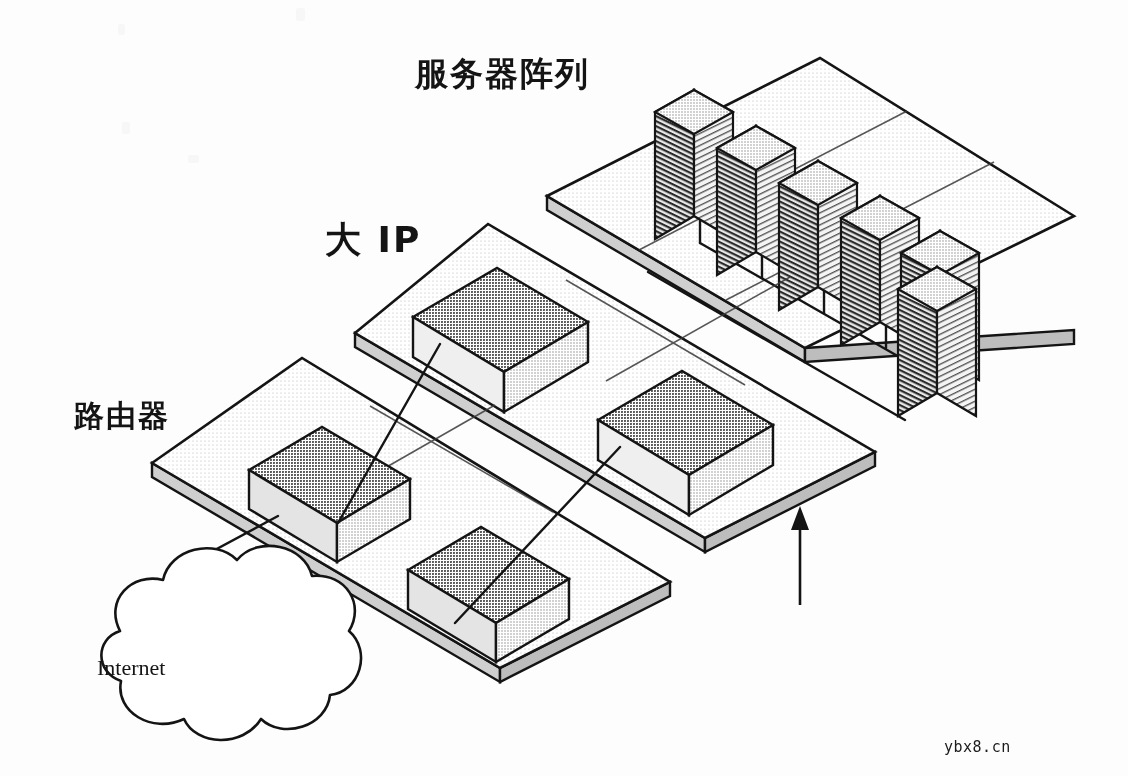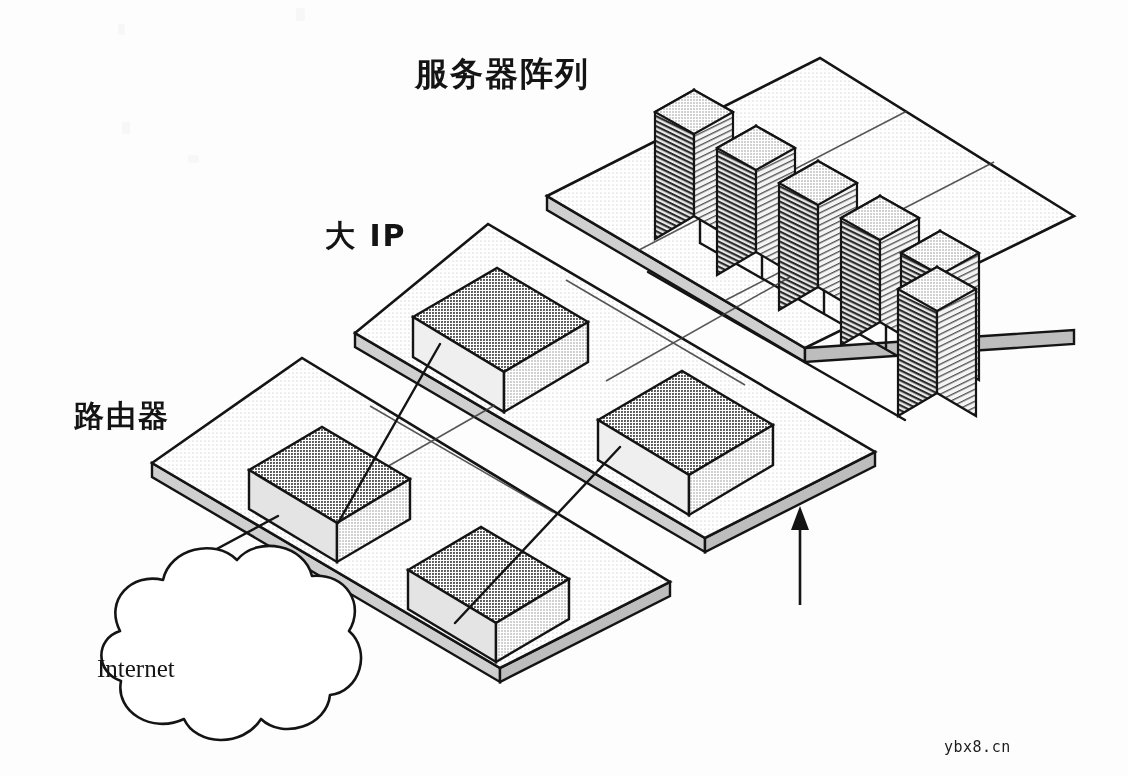--- a/index.html
+++ b/index.html
@@ -32,33 +32,33 @@
   }
   .lbl-serif {
     font-family: "Liberation Serif", serif;
   }
   #label-server-array {
     left: 415px; top: 52px;
     font-size: 33px;
   }
   #label-big-ip {
     left: 325px; top: 216px;
-    font-size: 30px;
+    font-size: 36px;
   }
   #label-router {
     left: 74px; top: 396px;
     font-size: 30px;
   }
   #label-load-balancer {
     left: 745px; top: 612px;
     font-size: 31px;
   }
   #label-internet {
     left: 97px; top: 655px;
-    font-size: 25px;
+    font-size: 22px;
   }
   #watermark {
     position: absolute;
     left: 944px; top: 738px;
     font-family: "DejaVu Sans Mono", monospace;
     font-size: 15px;
     color: #1c1c1c;
     letter-spacing: 0.5px;
     user-select: none;
   }

